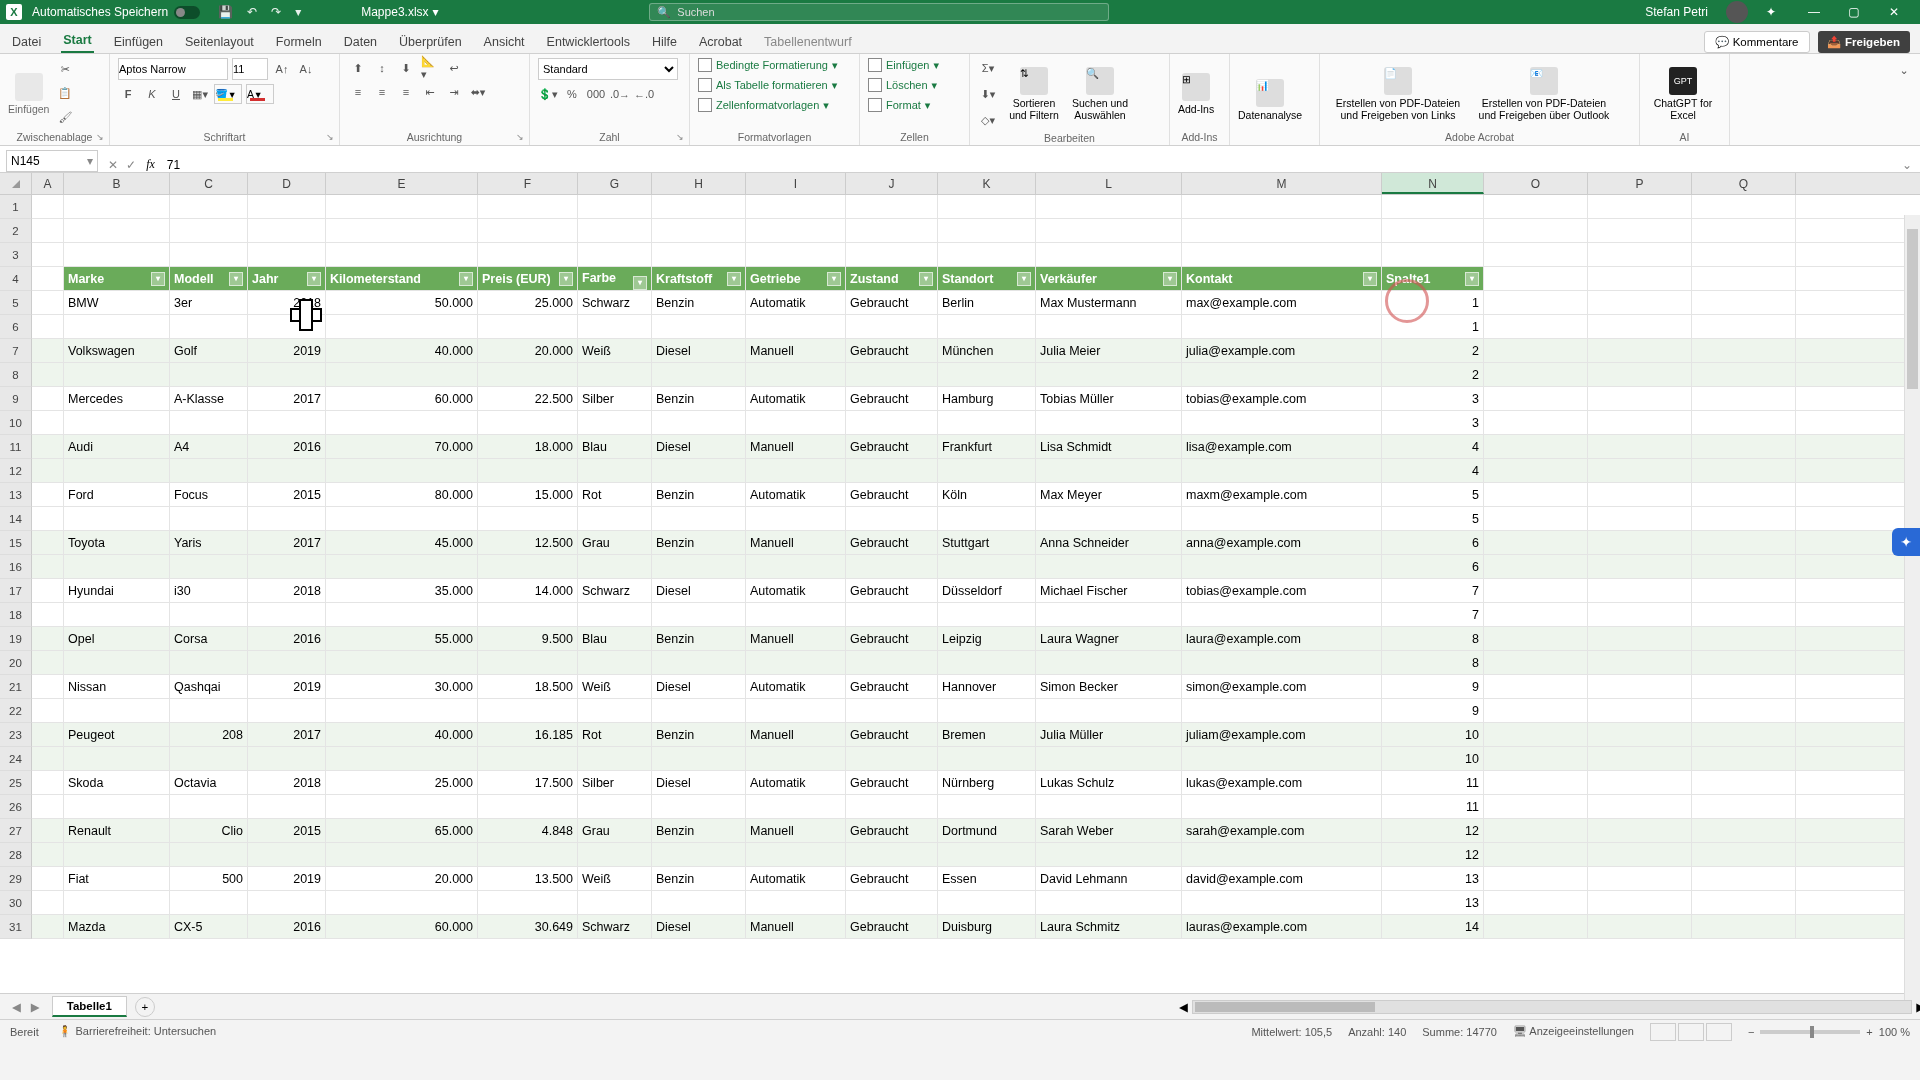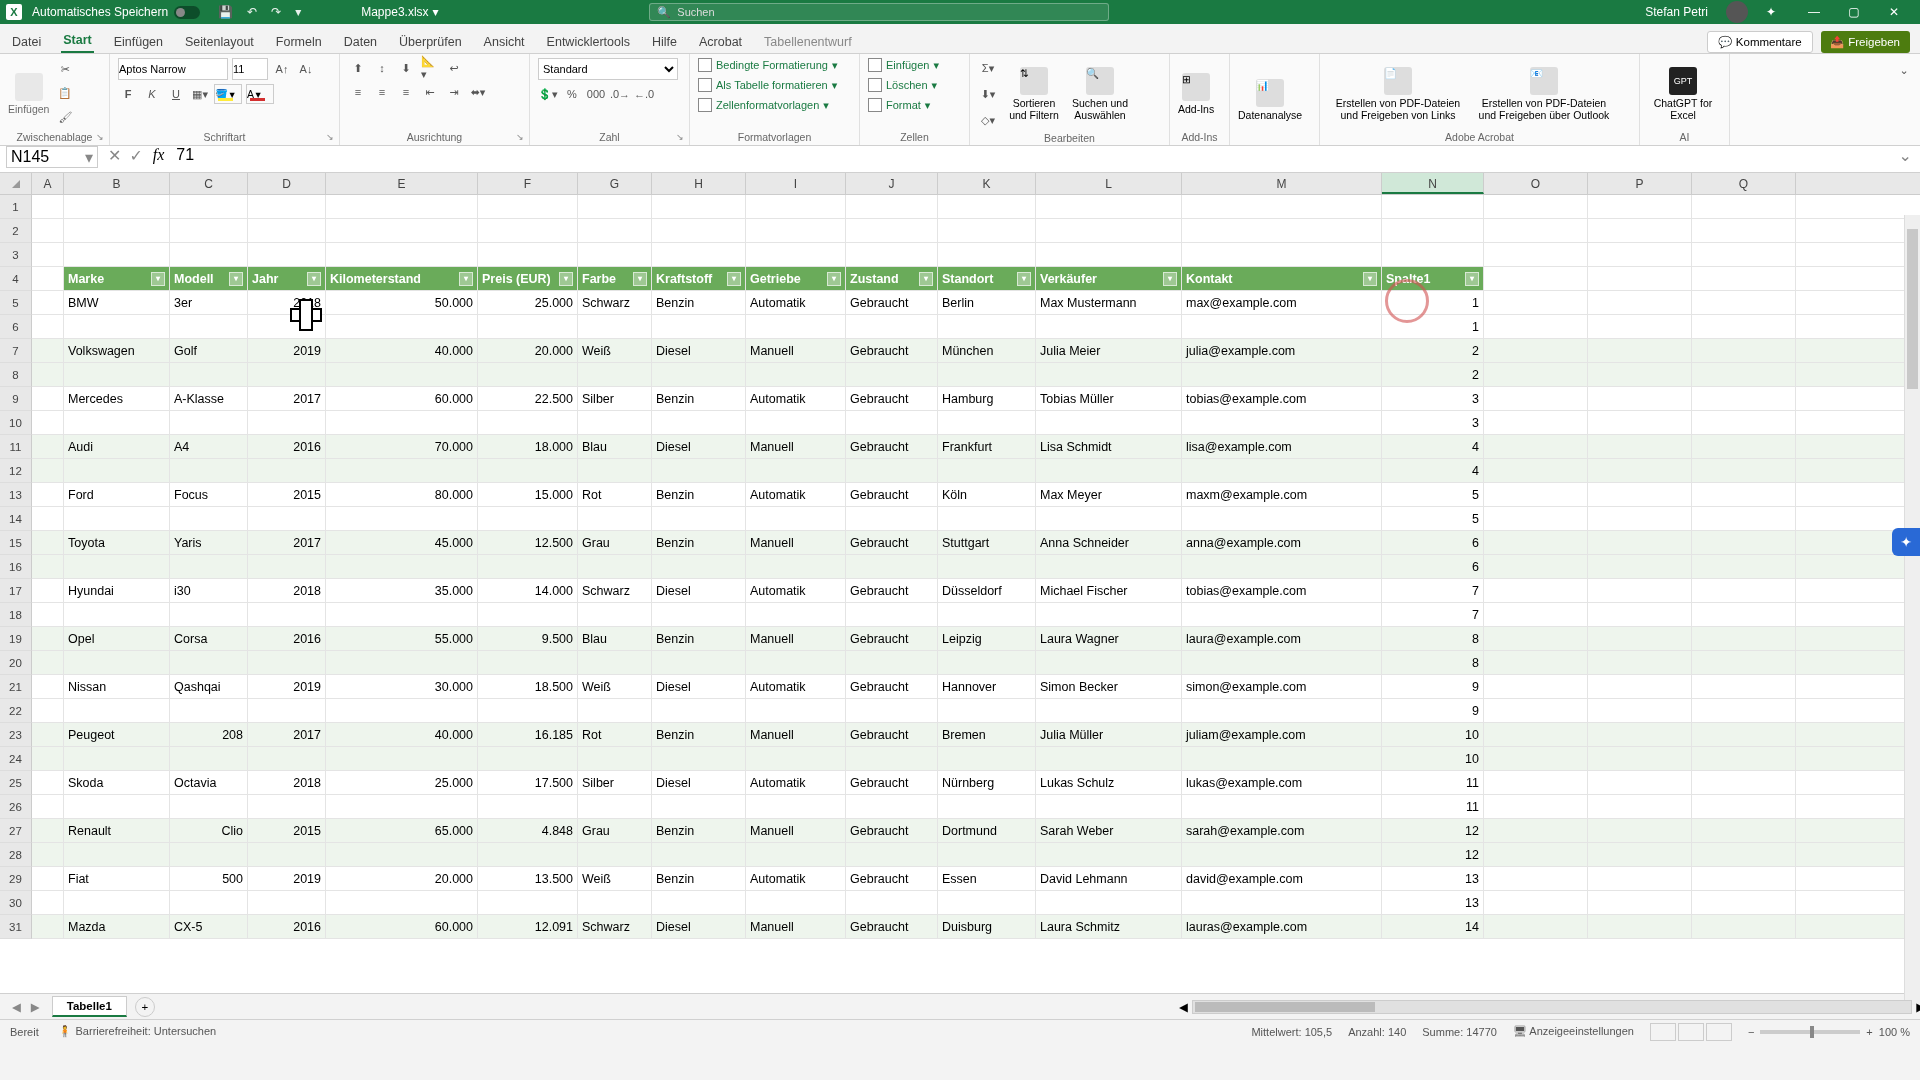--- a/index.html
+++ b/index.html
@@ -20,21 +20,21 @@
 .titlebar .winctl { display: flex; gap: 0; }
 .titlebar .winctl div { width: 40px; text-align: center; cursor: pointer; }
 
 
 .tabs { height: 30px; background: #f3f3f3; display: flex; align-items: end; padding: 0 10px; gap: 18px; font-size: 12.5px; border-bottom: 1px solid #d0d0d0; }
 .tabs .tab { padding: 4px 2px; cursor: pointer; color: #444; }
 .tabs .tab.active { border-bottom: 2px solid #1a7a42; color: #1a7a42; font-weight: 600; }
 .tabs .tab.contextual { color: #888; }
 .tabs .rightbtns { margin-left: auto; display: flex; gap: 8px; }
 .tabs .rightbtns button { font-size: 11.5px; padding: 3px 10px; border: 1px solid #ccc; background: #fff; border-radius: 3px; cursor: pointer; }
-.tabs .rightbtns button.share { background: #4d7c0f; color: #fff; border: none; }
+.tabs .rightbtns button.share { background: #404040; color: #fff; border: none; font-weight: bold; }
 
 
 .ribbon { height: 92px; background: #fafafa; display: flex; border-bottom: 1px solid #d0d0d0; font-size: 10.5px; }
 .ribbon .group { border-right: 1px solid #e0e0e0; padding: 4px 8px 2px; display: flex; flex-direction: column; justify-content: space-between; }
 .ribbon .group-label { text-align: center; color: #666; font-size: 10.5px; padding-top: 2px; }
 .ribbon .group-body { flex: 1; display: flex; align-items: center; gap: 6px; }
 .ribbon .vbtn { display: flex; flex-direction: column; align-items: center; gap: 2px; cursor: pointer; opacity: .6; }
 .ribbon .vbtn .ico { width: 28px; height: 28px; background: #ddd; border-radius: 3px; }
 .ribbon .vbtn.enabled { opacity: 1; }
 .ribbon .stack { display: flex; flex-direction: column; gap: 4px; }
@@ -45,21 +45,21 @@
 .ribbon .fontsize { width: 36px; }
 .ribbon .colorbtn { width: 28px; height: 20px; border: 1px solid #ccc; display: inline-flex; align-items: center; position: relative; }
 .ribbon .colorbtn .bar { position: absolute; bottom: 2px; left: 3px; right: 8px; height: 3px; }
 .ribbon .dd { width: 8px; text-align: center; }
 .ribbon .linkrow { color: #1a7a42; cursor: pointer; font-size: 11px; display: flex; align-items: center; gap: 4px; }
 .ribbon .linkrow .sq { width: 14px; height: 14px; border: 1px solid #888; background: #fff; }
 .ribbon .dialog-launch { position: absolute; bottom: 3px; right: 3px; width: 10px; height: 10px; font-size: 9px; color: #888; cursor: pointer; }
 .ribbon .group { position: relative; }
 
 
-.fbar { height: 27px; background: #fff; border-bottom: 1px solid #d0d0d0; display: flex; align-items: flex-start; font-size: 16px; }
+.fbar { height: 27px; background: #fff; border-bottom: 1px solid #d0d0d0; display: flex; align-items: flex-end; font-size: 12px; }
 .fbar .namebox { width: 92px; height: 22px; border: 1px solid #ccc; margin-left: 6px; padding: 0 4px; display: flex; align-items: center; }
 .fbar .namebox .dd { margin-left: auto; color: #888; }
 .fbar .fxbtns { display: flex; gap: 8px; margin-left: 10px; color: #888; }
 .fbar .fx { margin-left: 10px; font-style: italic; font-family: serif; }
 .fbar .formula { margin-left: 12px; }
 .fbar .expand { margin-left: auto; margin-right: 8px; color: #888; cursor: pointer; }
 
 
 .grid { position: relative; background: #fff; height: 820px; overflow: hidden; }
 .colhdr { display: flex; height: 22px; border-bottom: 1px solid #ccc; position: sticky; top: 0; background: #e8e8e8; }
@@ -478,21 +478,21 @@
             <span class="flt">▾</span>
           </div>
           <div class="cell table-hdr" style="width: 152px;">
             <span>Kilometerstand</span>
             <span class="flt">▾</span>
           </div>
           <div class="cell table-hdr" style="width: 100px;">
             <span>Preis (EUR)</span>
             <span class="flt">▾</span>
           </div>
-          <div class="cell table-hdr" style="width: 74px;">
+          <div class="cell table-hdr" style="width: 74px; align-items: flex-end;">
             <span>Farbe</span>
             <span class="flt">▾</span>
           </div>
           <div class="cell table-hdr" style="width: 94px;">
             <span>Kraftstoff</span>
             <span class="flt">▾</span>
           </div>
           <div class="cell table-hdr" style="width: 100px;">
             <span>Getriebe</span>
             <span class="flt">▾</span>
@@ -1014,21 +1014,21 @@
           <div class="cell" style="width: 104px;"></div>
           <div class="cell" style="width: 104px;"></div>
           <div class="cell" style="width: 104px;"></div>
         </div>
         <div class="cellrow band1">
           <div class="cell" style="width: 32px;"></div>
           <div class="cell" style="width: 106px;">Mazda</div>
           <div class="cell" style="width: 78px;">CX-5</div>
           <div class="cell r" style="width: 78px;">2016</div>
           <div class="cell r" style="width: 152px;">60.000</div>
-          <div class="cell r" style="width: 100px;">12.091</div>
+          <div class="cell r" style="width: 100px;">30.649</div>
           <div class="cell" style="width: 74px;">Schwarz</div>
           <div class="cell" style="width: 94px;">Diesel</div>
           <div class="cell" style="width: 100px;">Manuell</div>
           <div class="cell" style="width: 92px;">Gebraucht</div>
           <div class="cell" style="width: 98px;">Duisburg</div>
           <div class="cell" style="width: 146px;">Laura Schmitz</div>
           <div class="cell" style="width: 200px;">lauras@example.com</div>
           <div class="cell r" style="width: 102px;">14</div>
           <div class="cell" style="width: 104px;"></div>
           <div class="cell" style="width: 104px;"></div>

